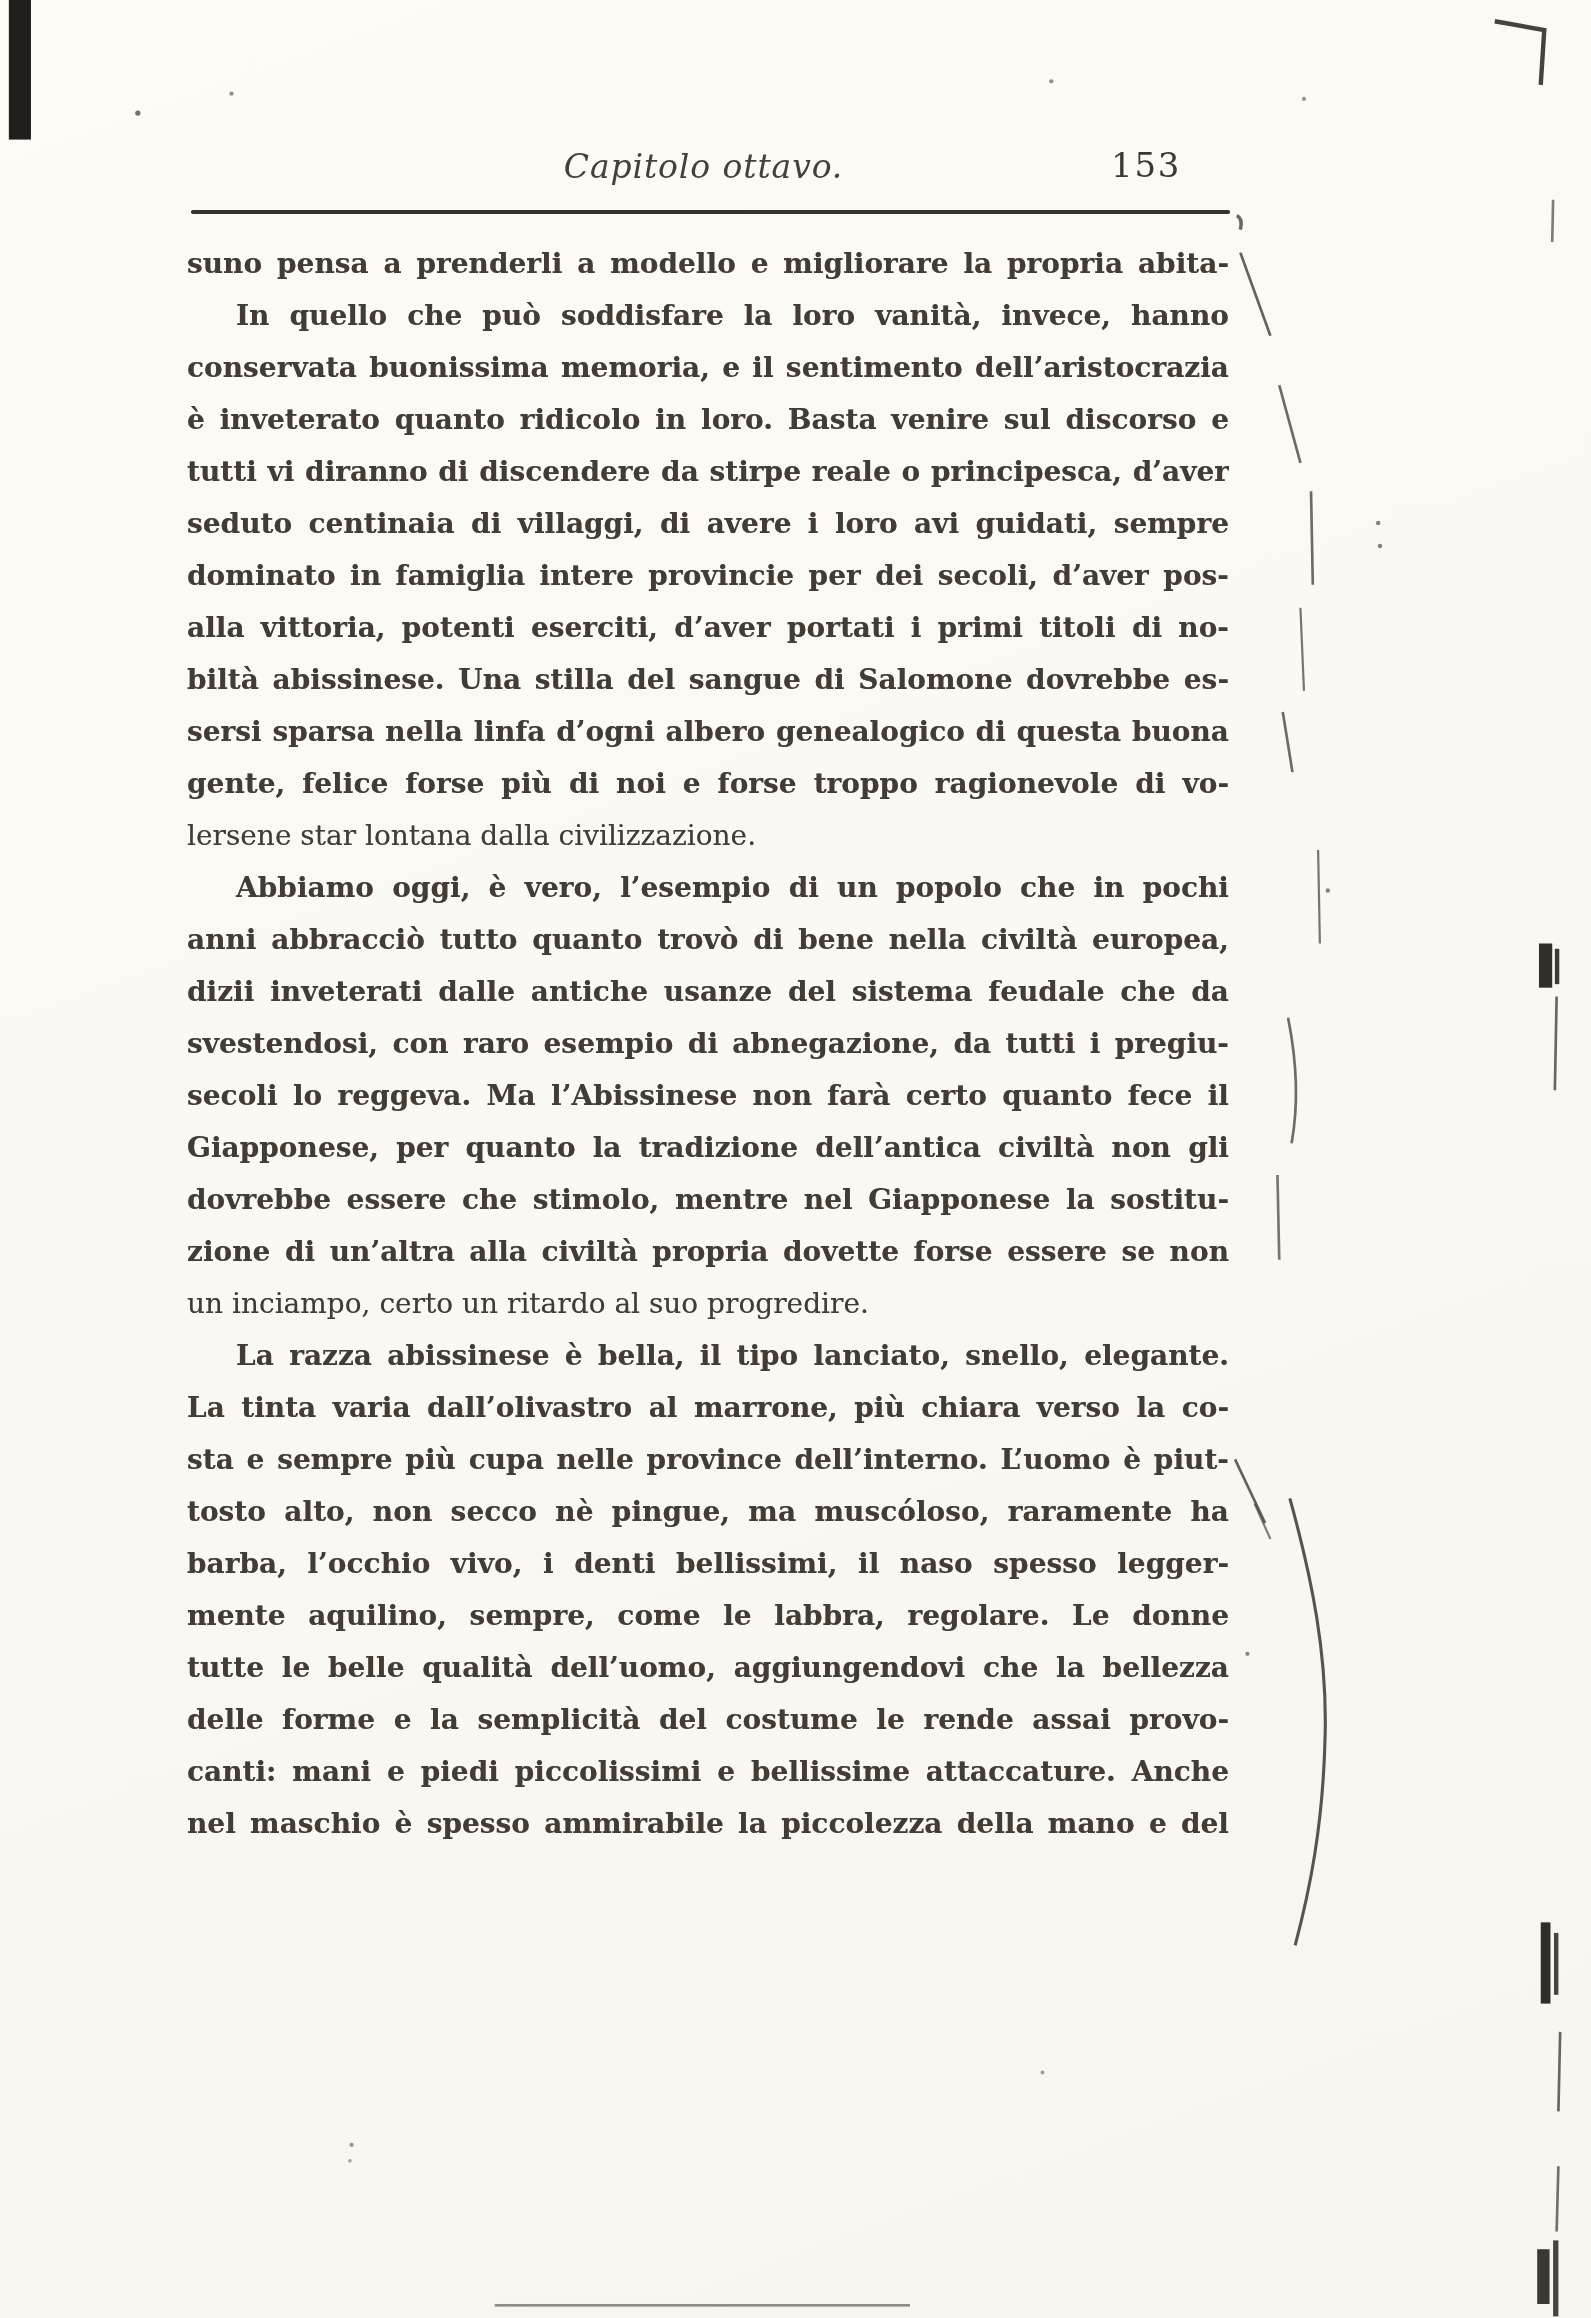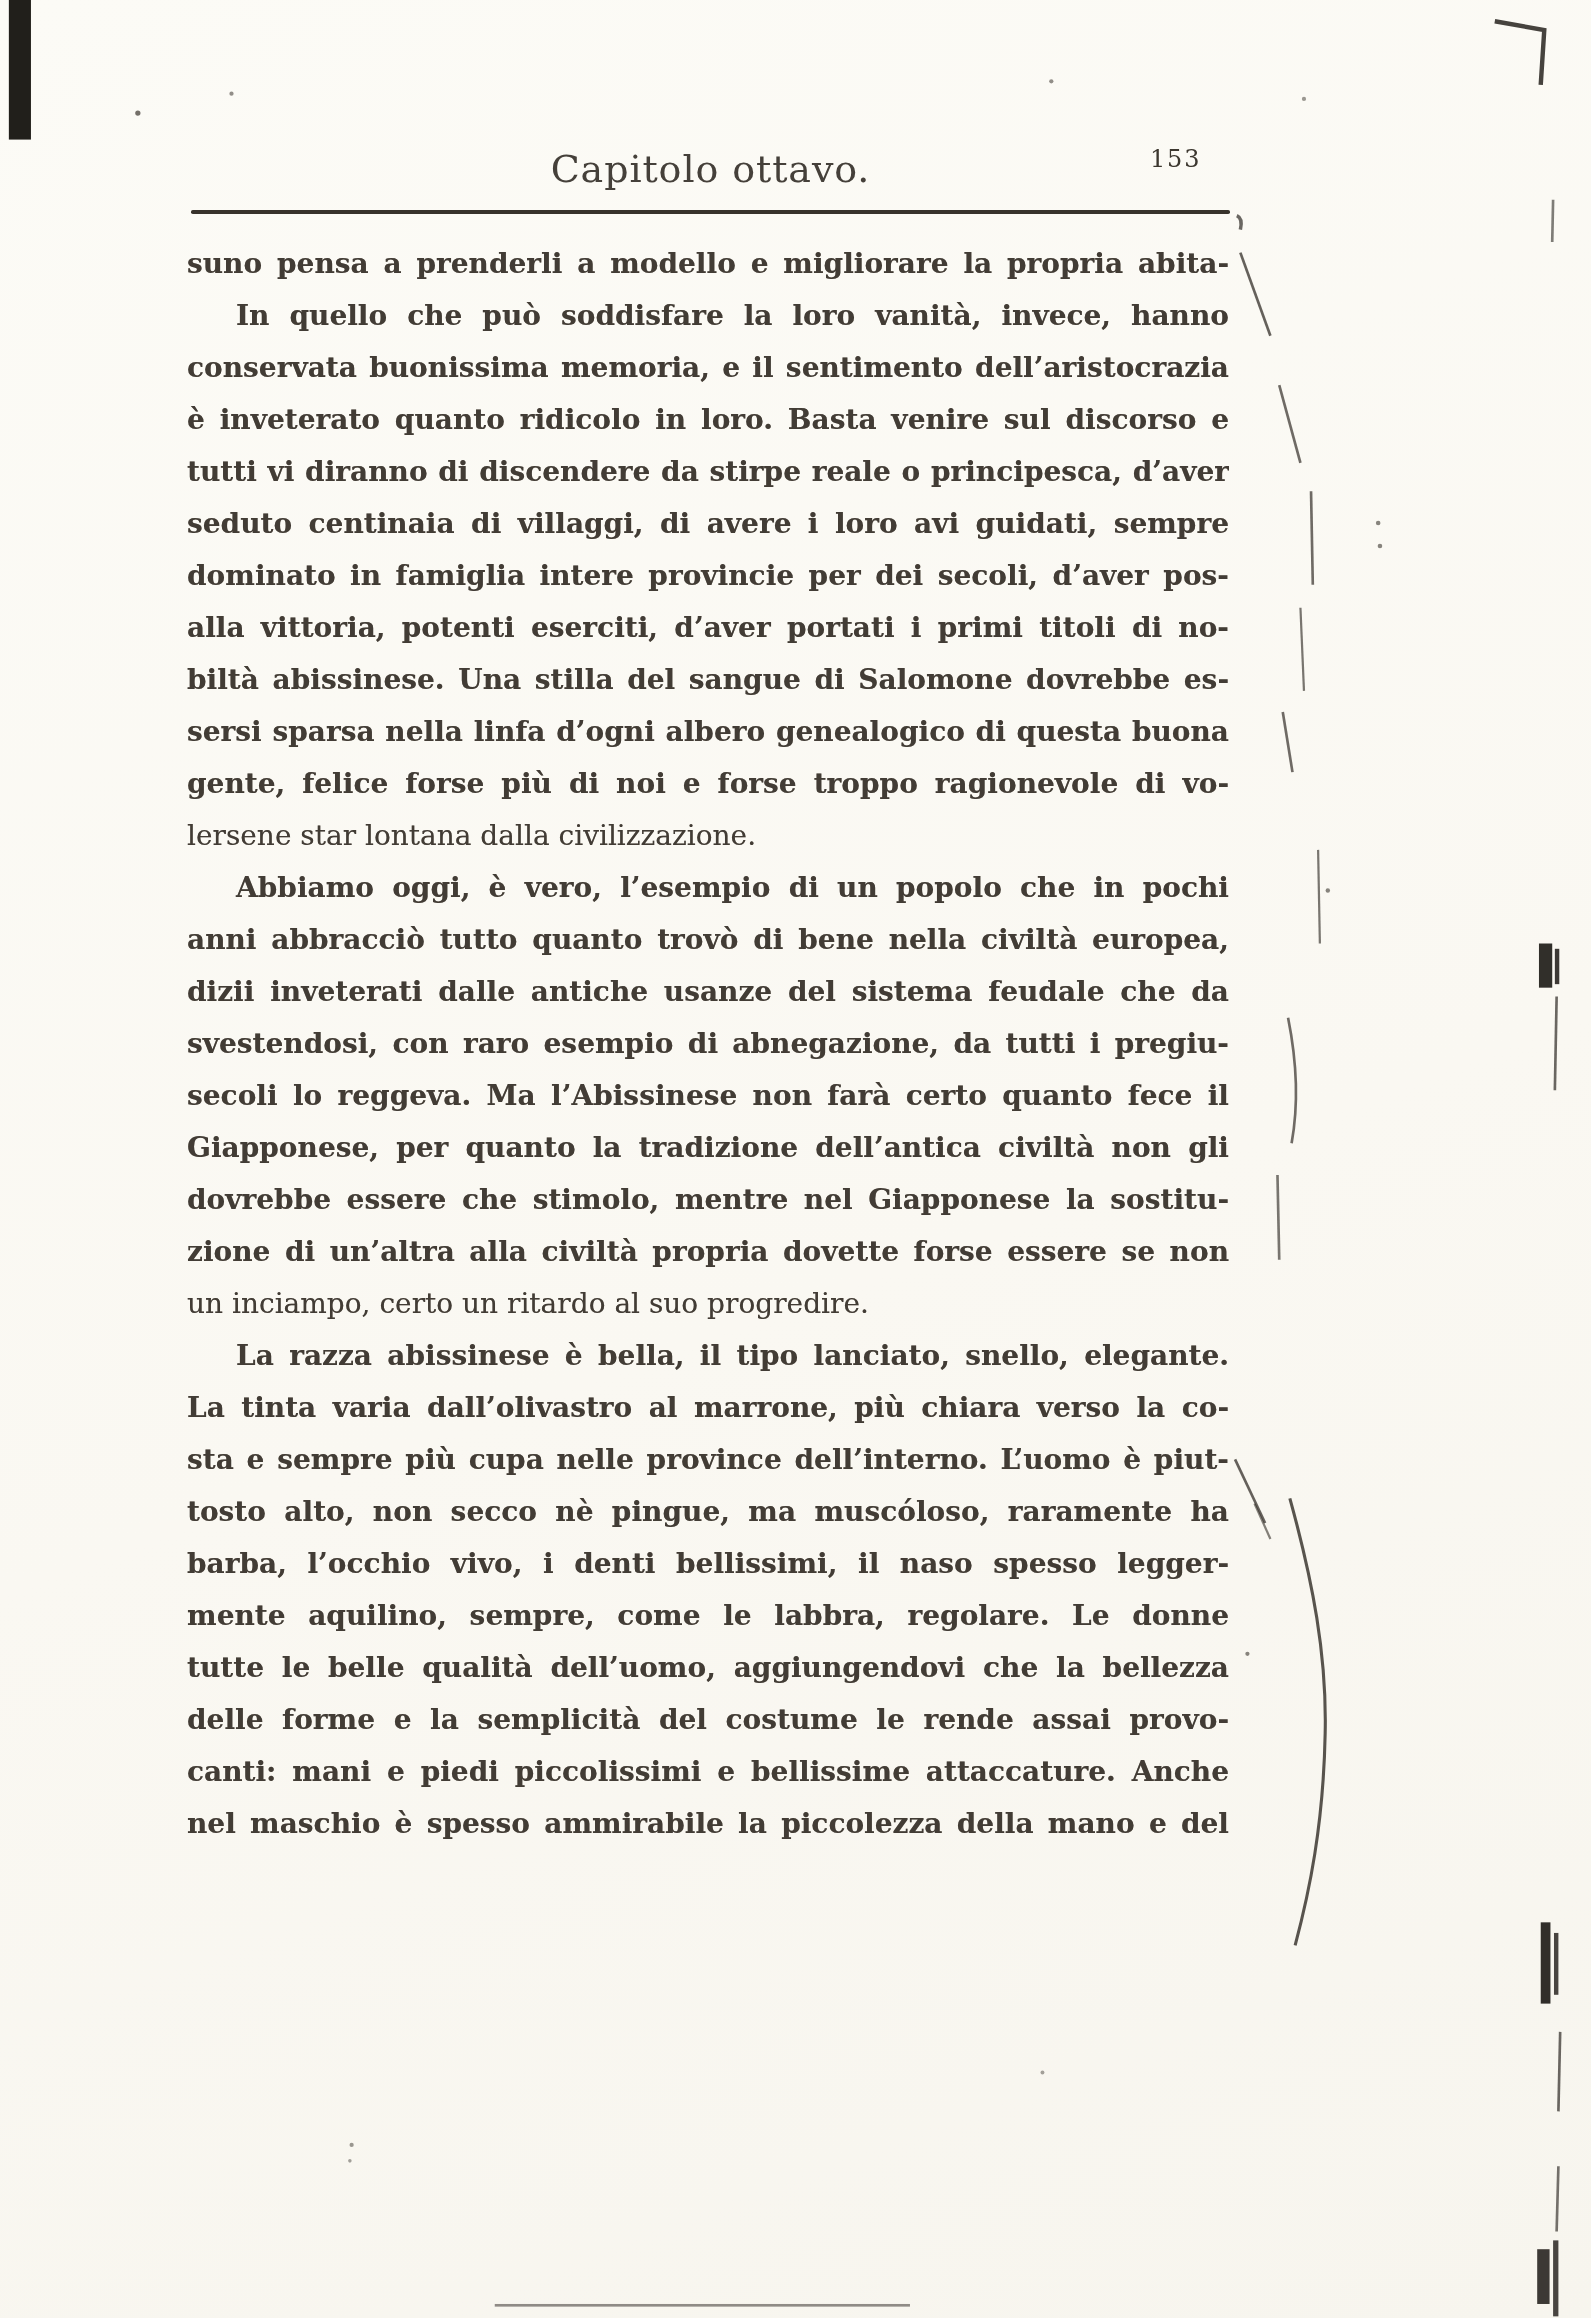--- a/index.html
+++ b/index.html
@@ -15,31 +15,32 @@
     overflow: hidden;
   }
   .artifacts {
     position: absolute;
     left: 0; top: 0;
     width: 1592px; height: 2319px;
     pointer-events: none;
   }
   .chapter {
     position: absolute;
-    left: 191px; top: 147px;
+    left: 184px; top: 147px;
     width: 1039px;
     text-align: center;
-    font-size: 38px;
+    font-style: italic;
+    font-size: 33px;
     letter-spacing: 0.9px;
     color: #45403a;
   }
   .pagenum {
     position: absolute;
-    left: 1150px; top: 145px;
-    font-size: 24px;
+    left: 1111px; top: 145px;
+    font-size: 34px;
     letter-spacing: 1.8px;
     color: #3c372f;
   }
   .rule {
     position: absolute;
     left: 191px; top: 210px;
     width: 1039px; height: 3.5px;
     background: #38332c;
     border-radius: 1.8px;
   }

